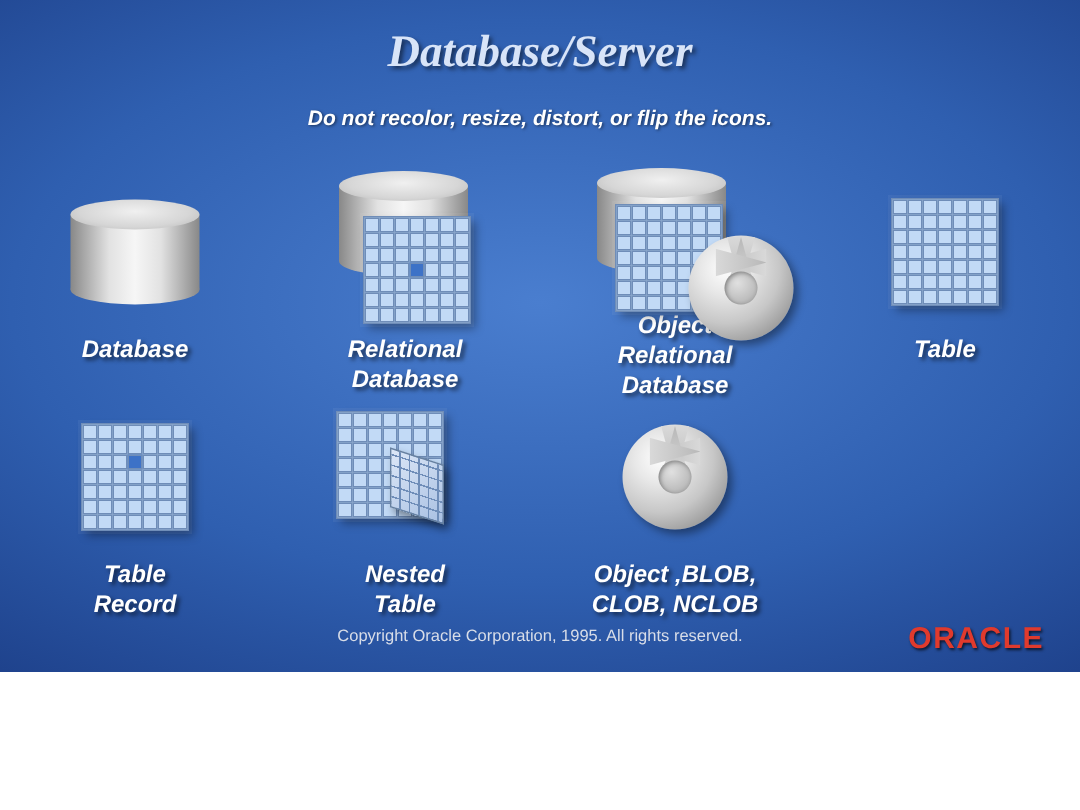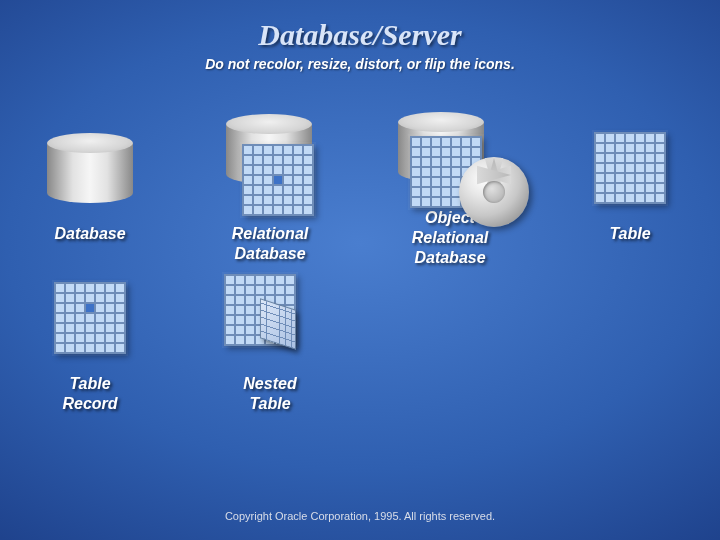--- a/index.html
+++ b/index.html
@@ -1,18 +1,18 @@
 <!DOCTYPE html>
 <html><head>
 <meta charset="utf-8">
 <style>
   * { margin:0; padding:0; box-sizing:border-box; }
   html,body { width:720px; height:540px; overflow:hidden; font-family:Arial,Helvetica,sans-serif; }
   .slide {
-    width:720px; height:540px;
+    width:720px; height:448px;
     background: radial-gradient(ellipse 140% 120% at 50% 45%, #4a7ecf 0%, #2f5fb0 35%, #1a3a82 65%, #0d1f4f 100%);
     position:relative;
     color:#fff;
   }
   .title {
     text-align:center;
     padding-top:18px;
     font-size:30px;
     font-weight:bold;
     font-style:italic;
@@ -21,21 +21,21 @@
     text-shadow:2px 2px 3px rgba(0,0,0,.5);
   }
   .sub1,.sub2{
     text-align:center;
     font-size:14px;
     font-weight:bold;
     font-style:italic;
     color:#fff;
     text-shadow:1px 1px 2px rgba(0,0,0,.5);
   }
-  .sub1{margin-top:4px;}
+  .sub1{margin-top:18px;}
   .grid{
     position:absolute; left:0; right:0; top:118px;
     display:grid;
     grid-template-columns:repeat(4,1fr);
     grid-template-rows:150px 160px;
     row-gap:0;
   }
   .cell{
     display:flex; flex-direction:column; align-items:center;
   }
@@ -455,19 +455,33 @@
             <div></div>
             <div></div>
             <div></div>
             <div></div>
         </div>
         <div class="nest-cube"></div>
       </div>
       <div class="label">Nested<br>Table</div>
     </div>
 
+    <div class="cell">
+      <div class="iconbox">
+        <div class="disc">
+          <div class="ring"></div>
+          <div class="wcut" style="transform:rotate(0deg);"></div>
+          <div class="wcut" style="transform:rotate(90deg);"></div>
+          <div class="wcut" style="transform:rotate(180deg);"></div>
+          <div class="wcut" style="transform:rotate(270deg);"></div>
+          <div class="hole"></div>
+        </div>
+      </div>
+      <div class="label">Object ‚BLOB,<br>CLOB, NCLOB</div>
+    </div>
 
     <div class="cell"></div>
 
   </div>
 
   <div class="copyright">Copyright  Oracle Corporation, 1995. All rights reserved.</div>
+  <div class="oracle">ORACLE</div>
 </div>
 
 </body></html>

